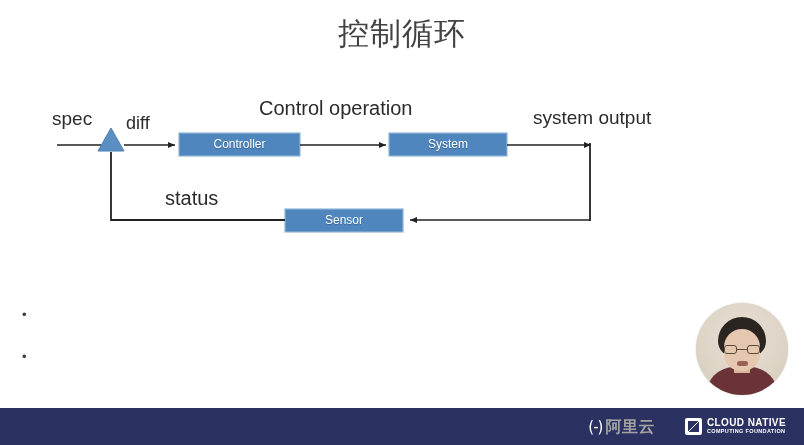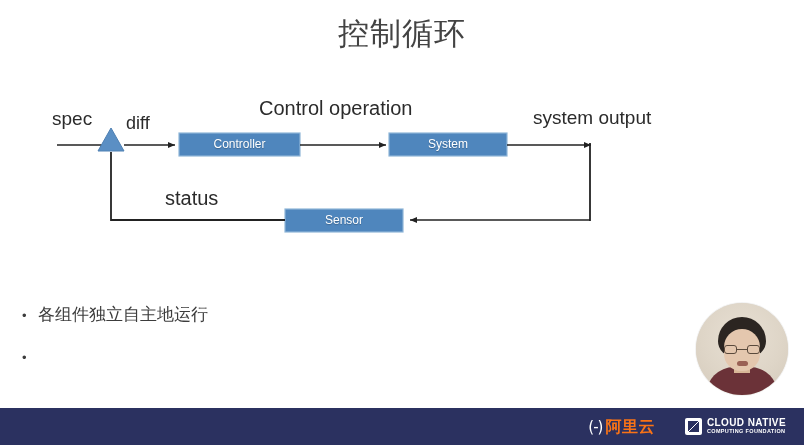--- a/index.html
+++ b/index.html
@@ -193,21 +193,21 @@
   #logo-aliyun { margin-right: 30px; }
   #logo-aliyun .mark {
     color: #ffffff;
     font-size: 15px;
     line-height: 16px;
     letter-spacing: -1px;
     margin-right: 3px;
     font-family: "DejaVu Sans", sans-serif;
   }
   #logo-aliyun .name {
-    color: #f97316;
+    color: #a3a3a3;
     font-size: 16px;
     line-height: 17px;
     letter-spacing: 0.5px;
     font-weight: bold;
   }
   #logo-cncf { margin-right: 18px; }
   #logo-cncf .mark {
     width: 17px;
     height: 17px;
     background: #ffffff;
@@ -290,23 +290,20 @@
     <span class="diagram-label" style="left:165px; top:92px; font-size:20px;">status</span>
 
     <span class="box-label" style="left:179px; top:42px; width:121px;">Controller</span>
     <span class="box-label" style="left:389px; top:42px; width:118px;">System</span>
     <span class="box-label" style="left:285px; top:118px; width:118px;">Sensor</span>
   </div>
 
   <div id="bullets">
     <div class="bullet">
       <span class="bullet-dot">•</span>
-      <span class="bullet-text">
-        <span class="cjk">各组件独立自主地运行</span><span class="latin"></span>
-      </span>
     </div>
     <div class="bullet">
       <span class="bullet-dot">•</span>
     </div>
   </div>
 
   <div id="avatar">
     <div class="face-bg"></div>
     <div class="body"></div>
     <div class="neck"></div>

